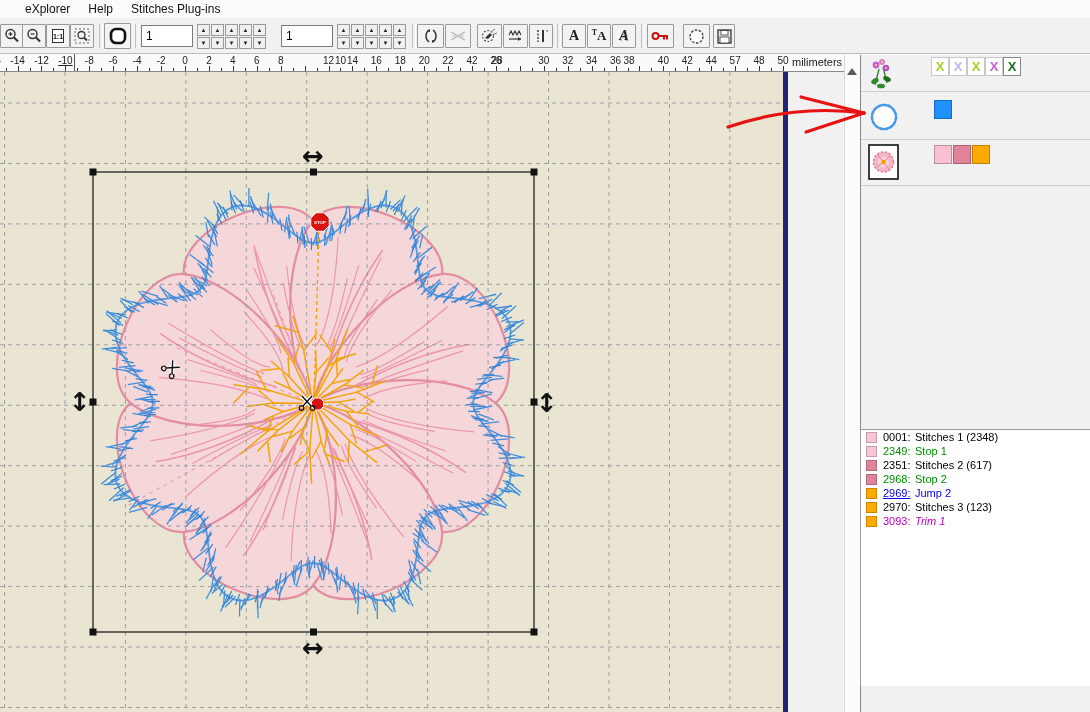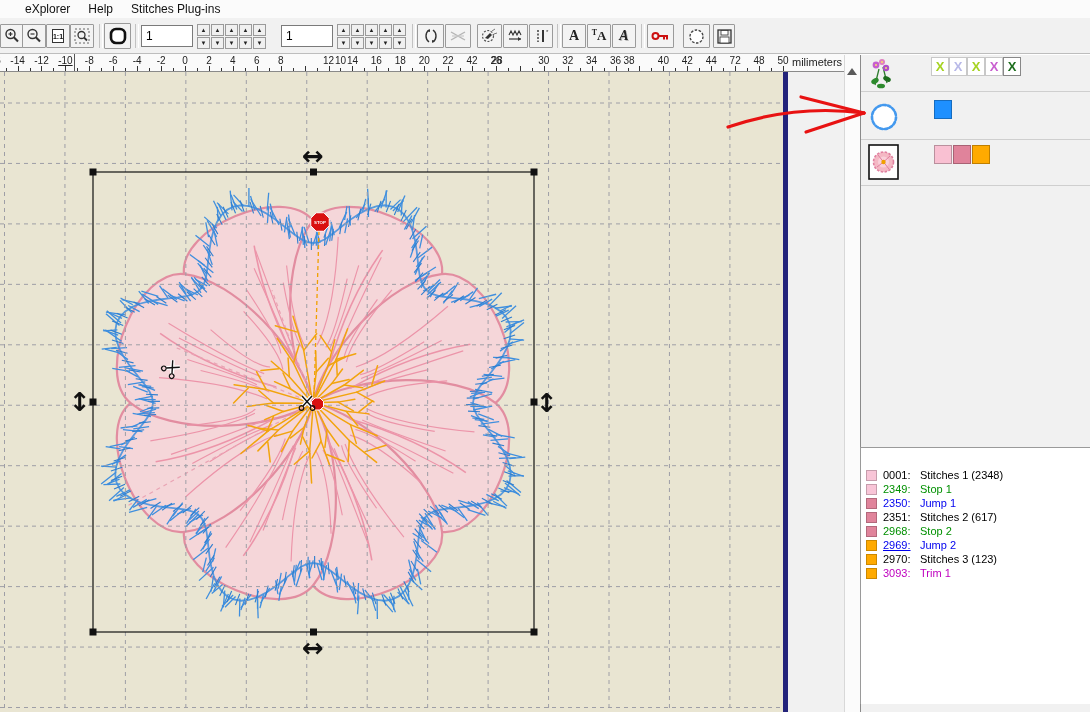--- a/index.html
+++ b/index.html
@@ -35,26 +35,26 @@
   #scrollup{position:absolute;left:847px;top:68px;width:0;height:0;border-left:5px solid transparent;
             border-right:5px solid transparent;border-bottom:7px solid #5a5a5a;}
   
   #panel{position:absolute;left:860px;top:55px;width:230px;height:657px;background:#f1f1f1;
          border-left:1px solid #8a8a8a;box-sizing:border-box;}
   .prow{position:absolute;left:0;width:229px;border-bottom:1px solid #cfcfcf;box-sizing:border-box;}
   .xbtn{position:absolute;top:2px;width:18px;height:19px;background:#fff;border:1px solid #c8c8c8;
         font-weight:bold;font-size:13px;line-height:17px;text-align:center;padding:0;box-sizing:border-box;}
   .swatch{position:absolute;width:18px;height:19px;border:1px solid rgba(0,0,0,0.25);box-sizing:border-box;}
   
-  #stitchlist{position:absolute;left:860px;top:447px;width:230px;height:257px;background:#fff;
-              border-left:1px solid #9a9a9a;border-top:1px solid #9a9a9a;box-sizing:border-box;padding-top:20px;}
+  #stitchlist{position:absolute;left:860px;top:429px;width:230px;height:257px;background:#fff;
+              border-left:1px solid #9a9a9a;border-top:1px solid #9a9a9a;box-sizing:border-box;padding-top:0;}
   .srow{height:14px;display:flex;align-items:center;font-size:11px;cursor:default;}
   .srow .sw{width:11px;height:11px;margin-left:5px;margin-right:6px;border:1px solid rgba(0,0,0,0.2);box-sizing:border-box;flex:none;}
   .srow .num{min-width:32px;}
-  .srow .lbl{margin-left:5px;white-space:nowrap;}
+  .srow .lbl{white-space:nowrap;}
   #annotation{position:absolute;left:0;top:0;width:1090px;height:712px;pointer-events:none;}
 </style>
 </head>
 <body>
 <div id="app">
 
   <div id="menubar">
       <span class="menu-item">eXplorer</span>
       <span class="menu-item">Help</span>
       <span class="menu-item">Stitches Plug-ins</span>
@@ -279,21 +279,21 @@
       <div class="rtick" style="left: 651.44px; top: 14px; height: 3px;"></div>
       <div class="rlabel" style="left: 663.4px;">40</div>
       <div class="rtick" style="left: 663.4px; top: 12px; height: 5px;"></div>
       <div class="rtick" style="left: 675.36px; top: 14px; height: 3px;"></div>
       <div class="rlabel" style="left: 687.32px;">42</div>
       <div class="rtick" style="left: 687.32px; top: 12px; height: 5px;"></div>
       <div class="rtick" style="left: 699.28px; top: 14px; height: 3px;"></div>
       <div class="rlabel" style="left: 711.24px;">44</div>
       <div class="rtick" style="left: 711.24px; top: 12px; height: 5px;"></div>
       <div class="rtick" style="left: 723.2px; top: 14px; height: 3px;"></div>
-      <div class="rlabel" style="left: 735.16px;">72</div>
+      <div class="rlabel" style="left: 735.16px;">57</div>
       <div class="rtick" style="left: 735.16px; top: 12px; height: 5px;"></div>
       <div class="rtick" style="left: 747.12px; top: 14px; height: 3px;"></div>
       <div class="rlabel" style="left: 759.08px;">48</div>
       <div class="rtick" style="left: 759.08px; top: 12px; height: 5px;"></div>
       <div class="rtick" style="left: 771.04px; top: 14px; height: 3px;"></div>
       <div class="rlabel" style="left: 783px;">50</div>
       <div class="rtick" style="left: 783px; top: 12px; height: 5px;"></div>
       <div class="runit" style="left: 792px;">milimeters</div>
       <div style="position: absolute; left: 74px; top: 0px; width: 1px; height: 17px; background: rgb(85, 85, 85);"></div>
     </div>
@@ -1015,25 +1015,20 @@
         <span class="num" style="color: rgb(0, 0, 0);">0001:</span>
         <span class="lbl" style="color: rgb(0, 0, 0);">Stitches 1 (2348)</span>
       </div>
       <div class="srow">
         <span class="sw" style="background: rgb(248, 197, 215);"></span>
         <span class="num" style="color: rgb(0, 144, 0);">2349:</span>
         <span class="lbl" style="color: rgb(0, 144, 0);">Stop 1</span>
       </div>
       <div class="srow">
         <span class="sw" style="background: rgb(224, 132, 155);"></span>
-        <span class="num" style="color: rgb(0, 0, 238);">2350:</span>
-        <span class="lbl" style="color: rgb(0, 0, 238);">Jump 1</span>
-      </div>
-      <div class="srow">
-        <span class="sw" style="background: rgb(224, 132, 155);"></span>
         <span class="num" style="color: rgb(0, 0, 0);">2351:</span>
         <span class="lbl" style="color: rgb(0, 0, 0);">Stitches 2 (617)</span>
       </div>
       <div class="srow">
         <span class="sw" style="background: rgb(224, 132, 155);"></span>
         <span class="num" style="color: rgb(0, 144, 0);">2968:</span>
         <span class="lbl" style="color: rgb(0, 144, 0);">Stop 2</span>
       </div>
       <div class="srow">
         <span class="sw" style="background: rgb(255, 170, 0);"></span>
@@ -1041,21 +1036,21 @@
         <span class="lbl" style="color: rgb(0, 0, 238);">Jump 2</span>
       </div>
       <div class="srow">
         <span class="sw" style="background: rgb(255, 170, 0);"></span>
         <span class="num" style="color: rgb(0, 0, 0);">2970:</span>
         <span class="lbl" style="color: rgb(0, 0, 0);">Stitches 3 (123)</span>
       </div>
       <div class="srow">
         <span class="sw" style="background: rgb(255, 170, 0);"></span>
         <span class="num" style="color: rgb(191, 0, 191);">3093:</span>
-        <span class="lbl" style="color: rgb(191, 0, 191);">Trim 1</span>
+        <span class="lbl" style="color: rgb(191, 0, 191); font-style: italic;">Trim 1</span>
       </div>
     </div>
 
   <svg id="annotation">
       <path d="M728,127 C772,112 818,107 864,113" fill="none" stroke="#e81212" stroke-width="3.2" stroke-linecap="round"></path>
       <path d="M864,113 L801,97" fill="none" stroke="#e81212" stroke-width="3.2" stroke-linecap="round"></path>
       <path d="M864,113 L806,132" fill="none" stroke="#e81212" stroke-width="3.2" stroke-linecap="round"></path>
     </svg>
 
 </div>

